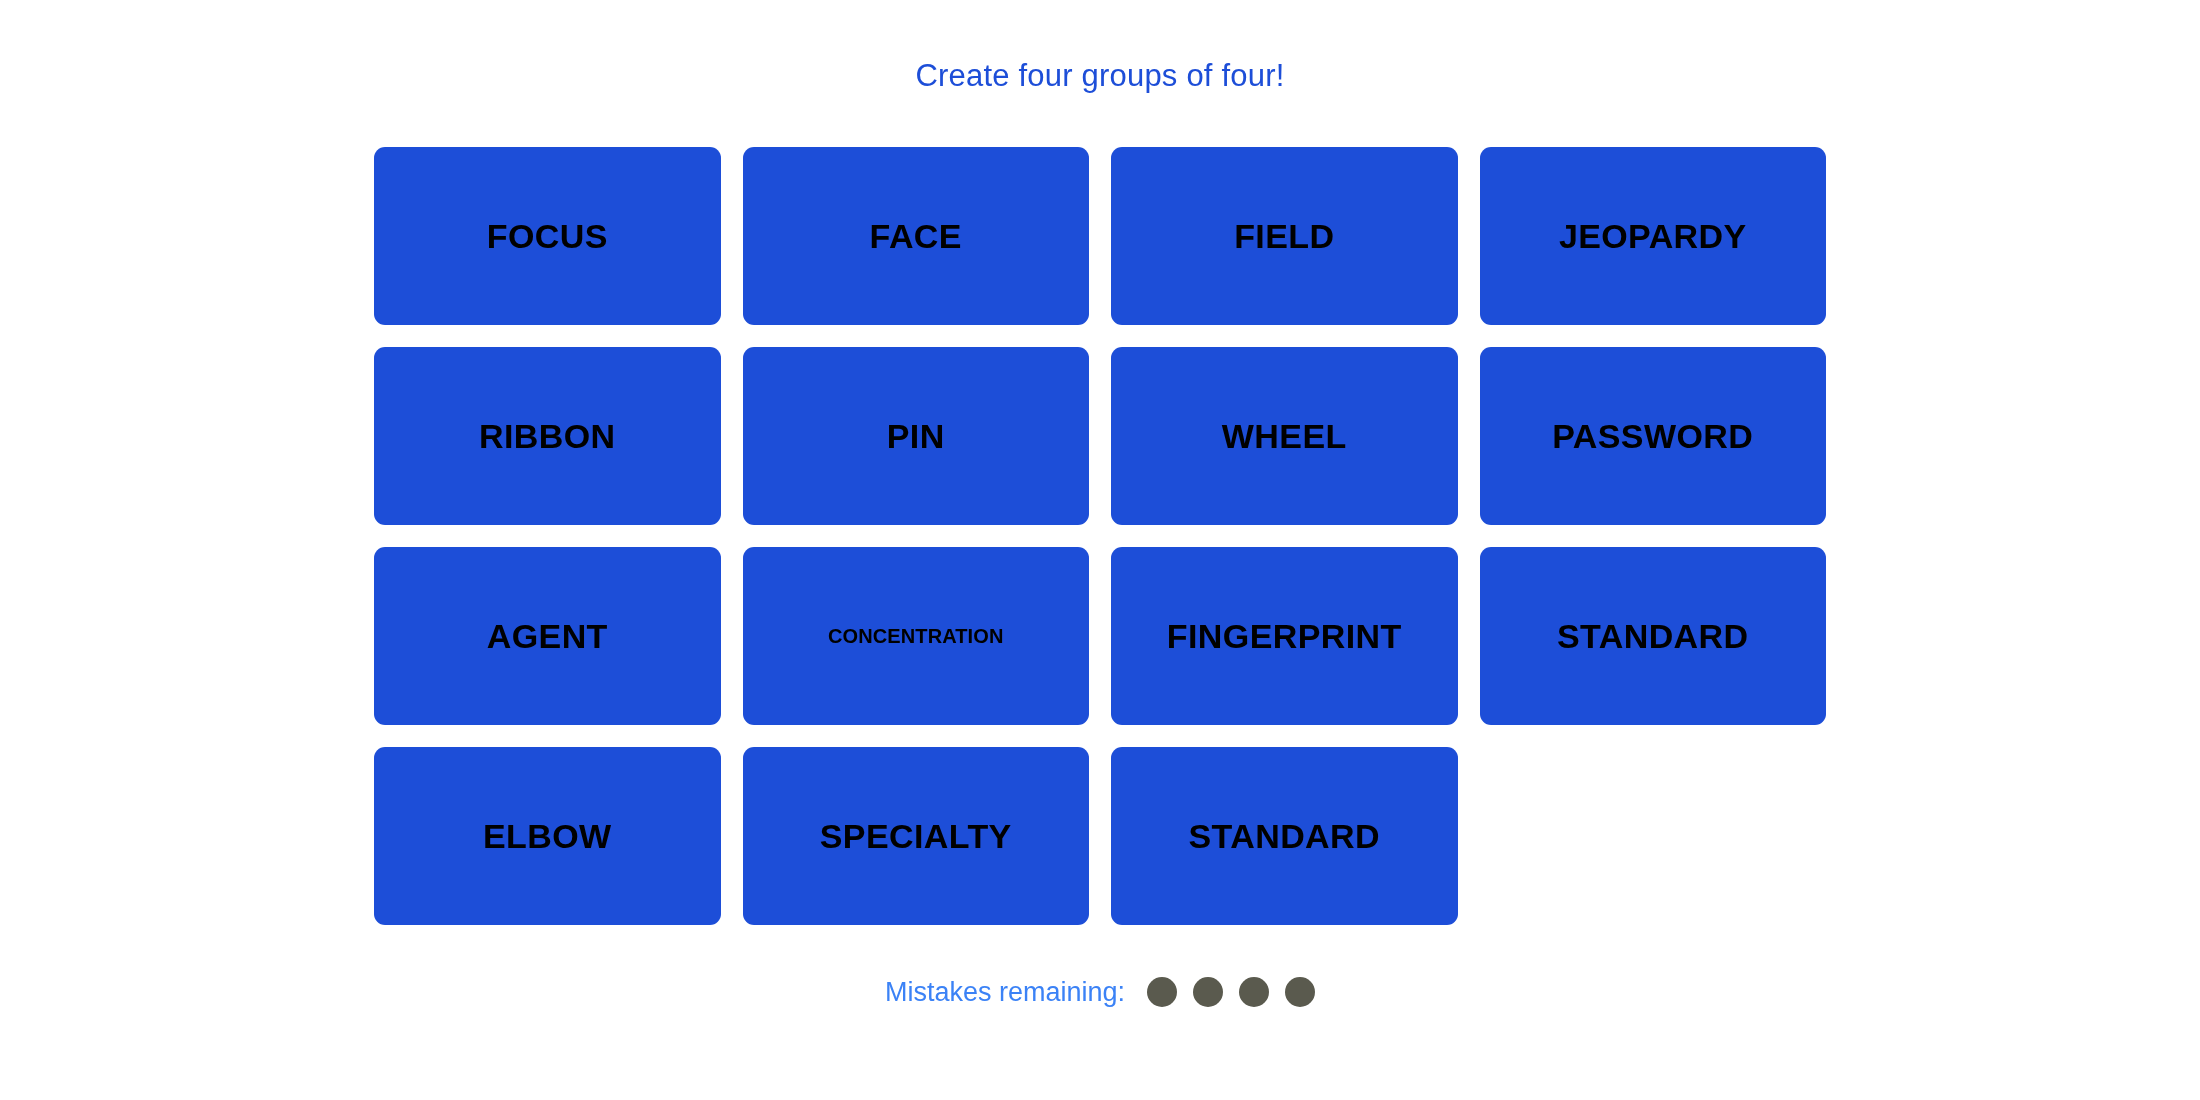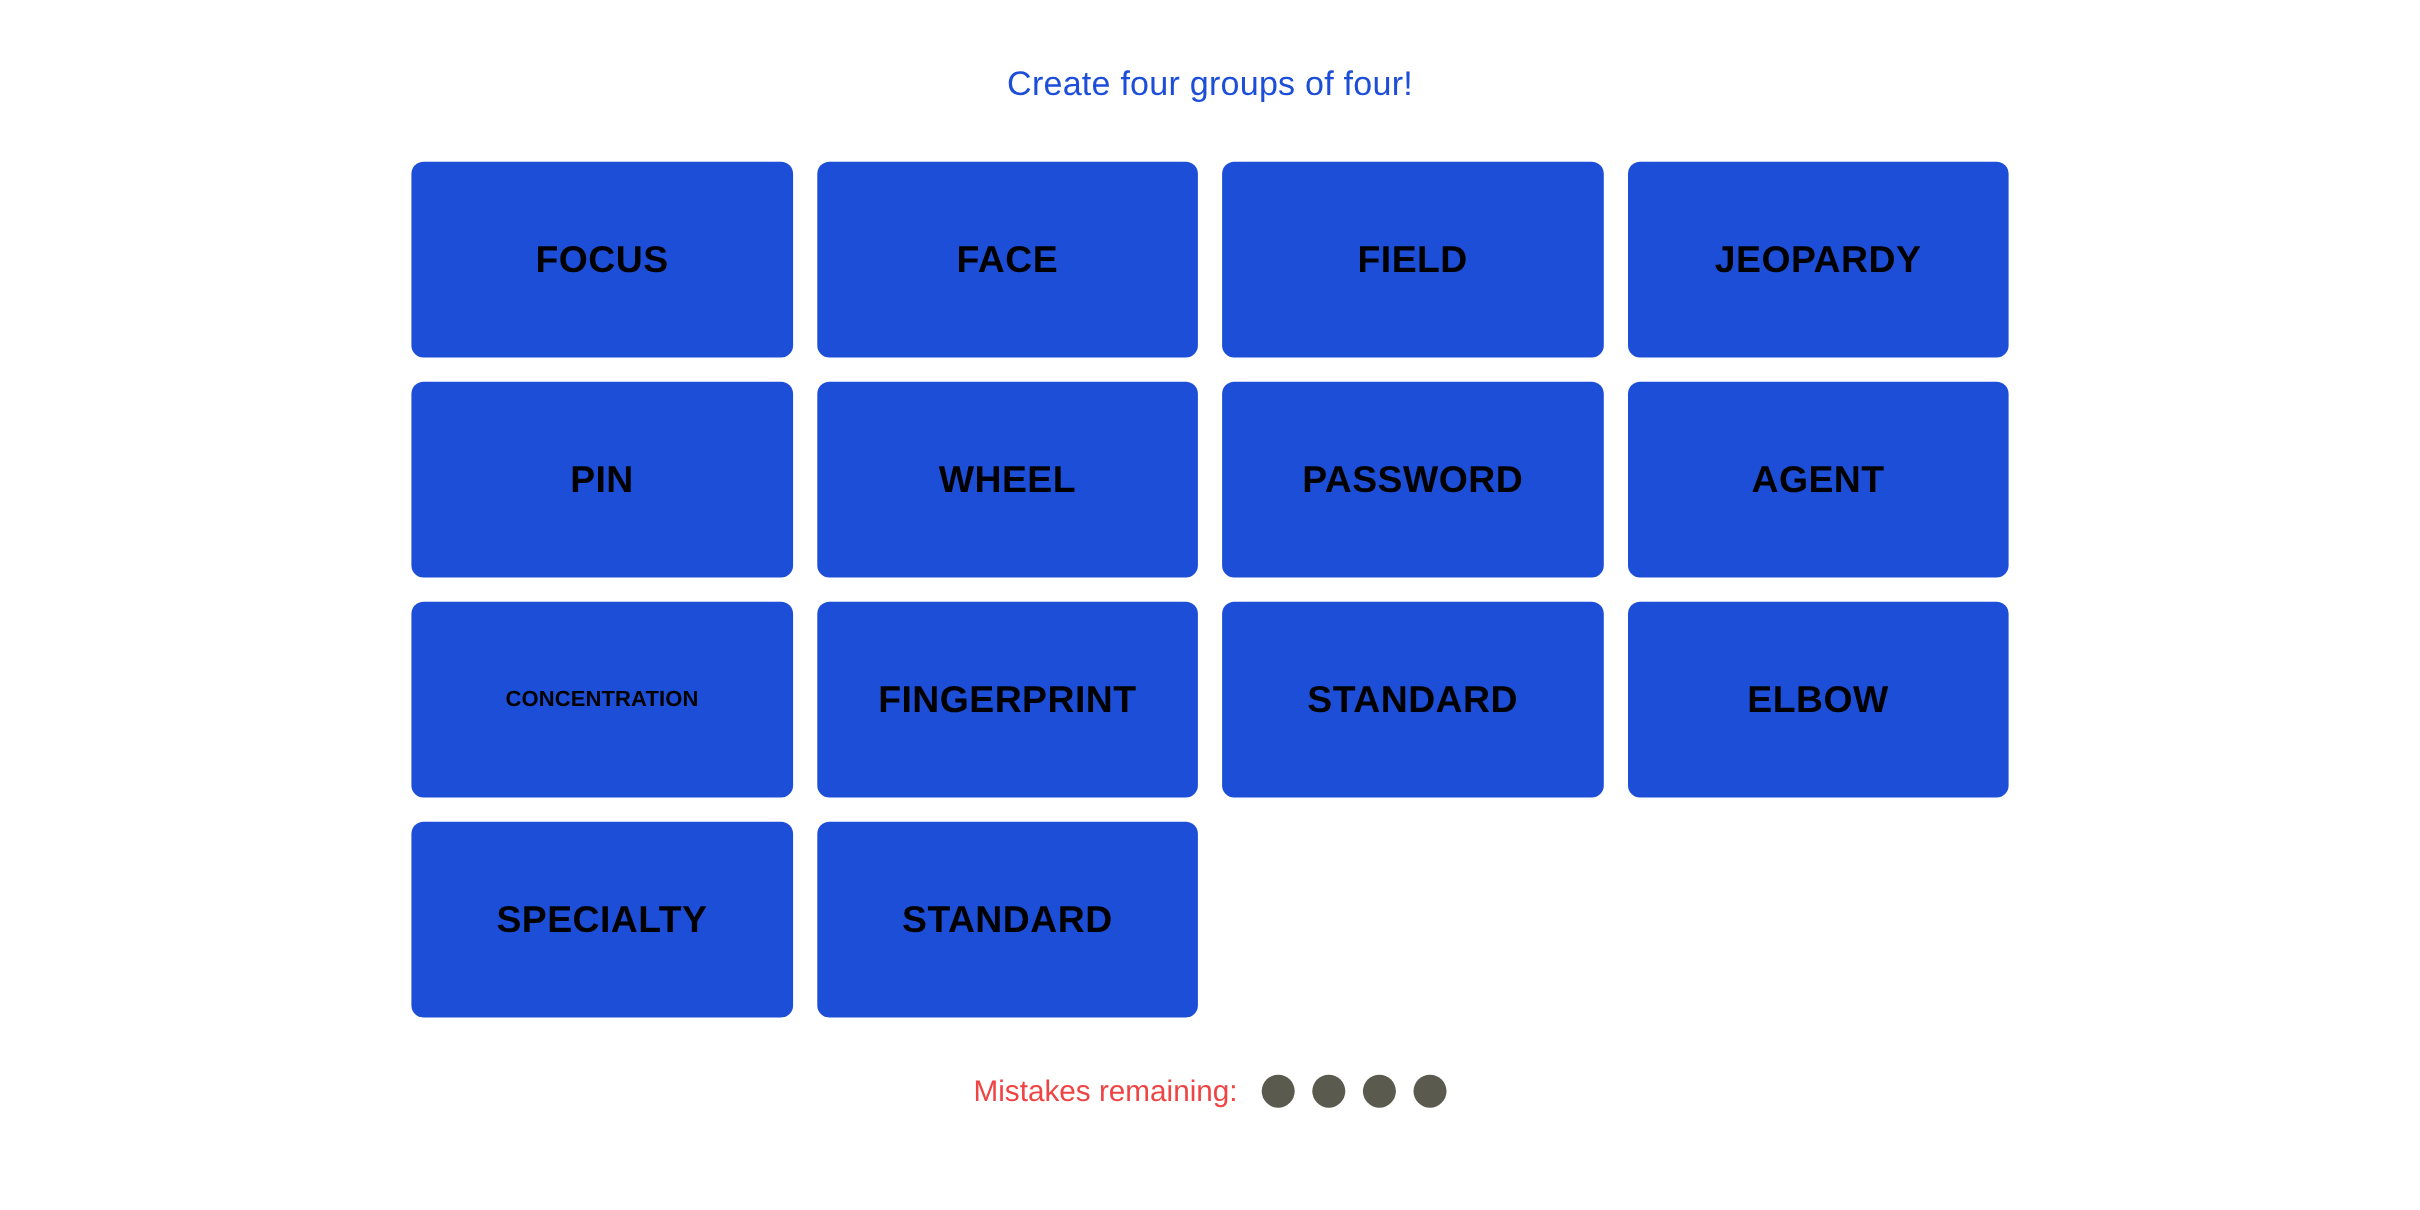--- a/index.html
+++ b/index.html
@@ -77,21 +77,21 @@
     margin-top: 52px;
     display: flex;
     align-items: center;
     justify-content: center;
     gap: 16px;
   }
 
   #mistakes-label {
     font-size: 27px;
     font-weight: 400;
-    color: #ef4444;
+    color: #3b82f6;
     line-height: 1;
     white-space: nowrap;
   }
 
   #mistake-dots {
     display: flex;
     align-items: center;
     gap: 16px;
     margin-left: 6px;
   }
@@ -116,20 +116,23 @@
         <span class="word-tile-label">FOCUS</span>
       </div>
       <div class="word-tile">
         <span class="word-tile-label">FACE</span>
       </div>
       <div class="word-tile">
         <span class="word-tile-label">FIELD</span>
       </div>
       <div class="word-tile">
         <span class="word-tile-label">JEOPARDY</span>
+      </div>
+      <div class="word-tile">
+        <span class="word-tile-label">RIBBON</span>
       </div>
       <div class="word-tile">
         <span class="word-tile-label">PIN</span>
       </div>
       <div class="word-tile">
         <span class="word-tile-label">WHEEL</span>
       </div>
       <div class="word-tile">
         <span class="word-tile-label">PASSWORD</span>
       </div>

